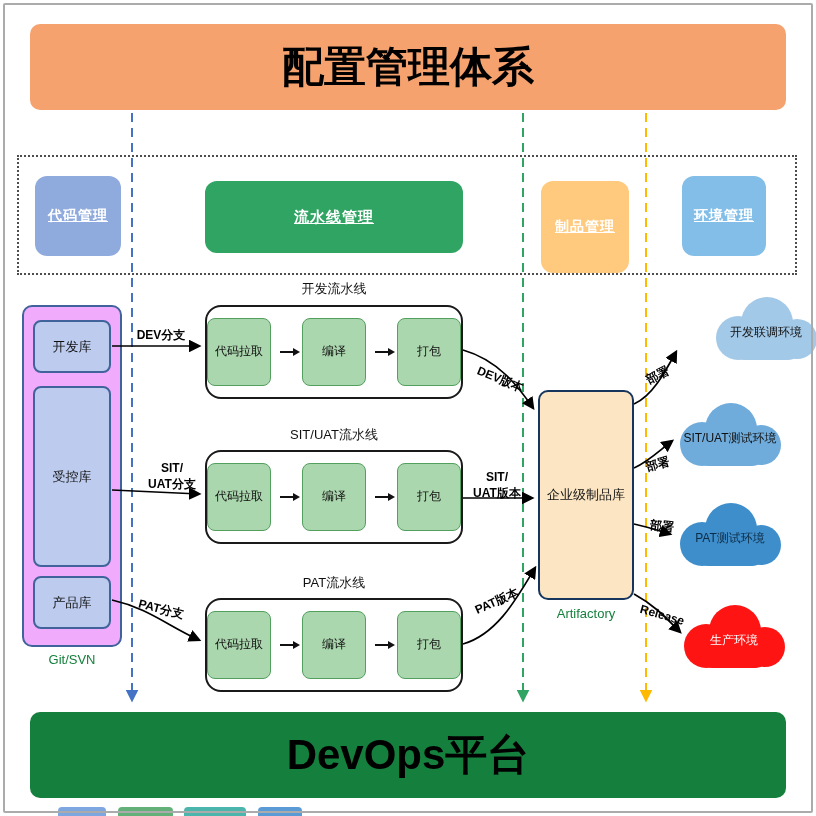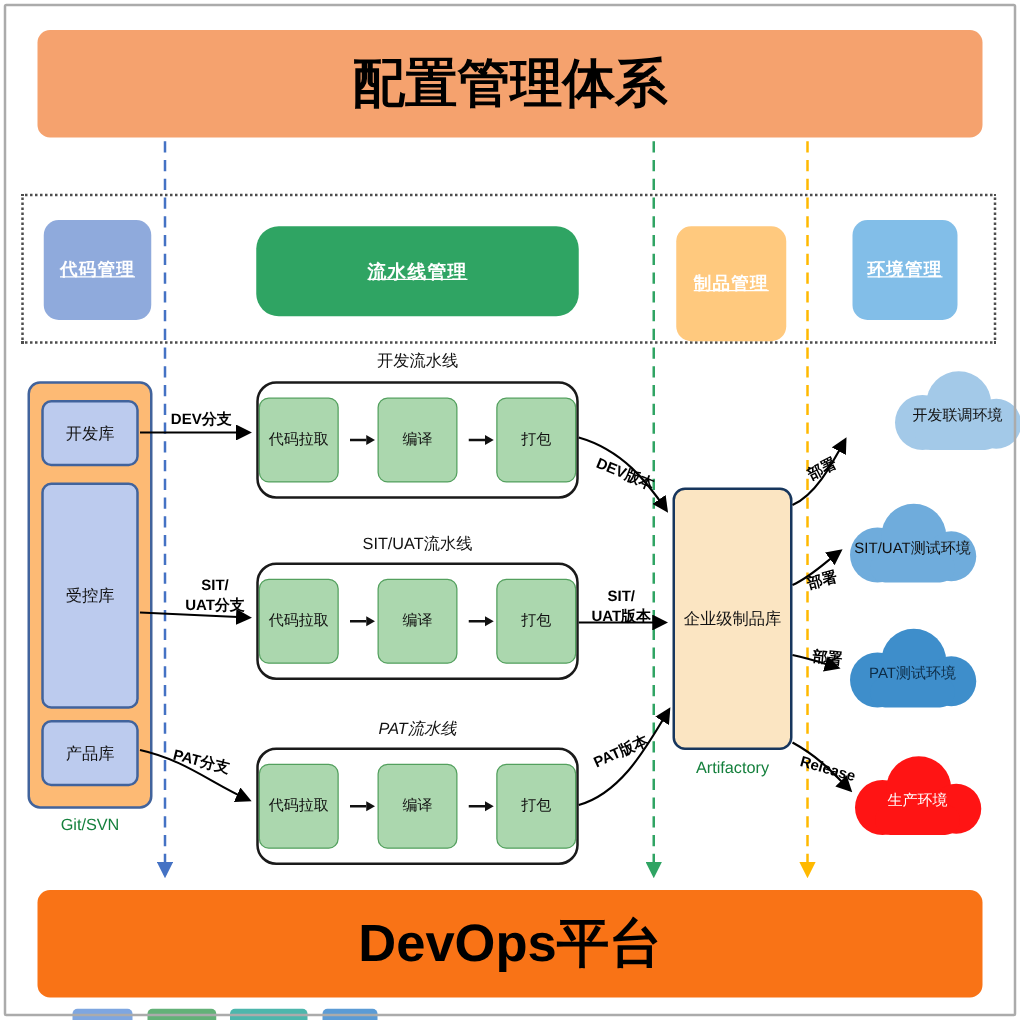--- a/index.html
+++ b/index.html
@@ -36,31 +36,31 @@
   <div class="frame"></div>
 
   <div class="banner top" style="background: rgb(245, 162, 110);">
     <span>配置管理体系</span>
   </div>
 
   <div class="legend"></div>
   <div class="cat" style="left: 35px; top: 176px; width: 86px; height: 80px; background: rgb(143, 170, 220);">
     <span>代码管理</span>
   </div>
-  <div class="cat big" style="left: 205px; top: 181px; width: 258px; height: 72px; background: rgb(47, 164, 99); border-radius: 18px;">
+  <div class="cat big" style="left: 205px; top: 181px; width: 258px; height: 72px; background: rgb(47, 164, 99);">
     <span>流水线管理</span>
   </div>
   <div class="cat" style="left: 541px; top: 181px; width: 88px; height: 92px; background: rgb(255, 201, 126);">
     <span>制品管理</span>
   </div>
   <div class="cat" style="left: 682px; top: 176px; width: 84px; height: 80px; background: rgb(130, 190, 232);">
     <span>环境管理</span>
   </div>
 
-  <div class="repo-wrap" style="background: #fdba74; text-align: right;">
+  <div class="repo-wrap" style="background: #f0abfc; text-align: right;">
     <div class="repo" style="top: 13px; height: 53px; background: rgb(188, 203, 238);">
       <span>开发库</span>
     </div>
     <div class="repo" style="top: 79px; height: 181px; background: rgb(188, 203, 238);">
       <span>受控库</span>
     </div>
     <div class="repo" style="top: 269px; height: 53px; background: rgb(188, 203, 238);">
       <span>产品库</span>
     </div>
   </div>
@@ -89,21 +89,21 @@
     <div class="sarrow"></div>
     <div class="step" style="background: rgb(171, 215, 174);">
         <span>编译</span>
       </div>
     <div class="sarrow"></div>
     <div class="step" style="background: rgb(171, 215, 174);">
         <span>打包</span>
       </div>
   </div>
 
-  <div class="pipe-title" style="top:574px;font-style:italic;">PAT流水线</div>
+  <div class="pipe-title" style="top:574px;">PAT流水线</div>
   <div class="pipe" style="top:598px;">
     <div class="step" style="background: rgb(171, 215, 174);">
         <span>代码拉取</span>
       </div>
     <div class="sarrow"></div>
     <div class="step" style="background: rgb(171, 215, 174);">
         <span>编译</span>
       </div>
     <div class="sarrow"></div>
     <div class="step" style="background: rgb(171, 215, 174);">
@@ -203,21 +203,21 @@
   <div class="alabel" style="left:468px;top:372px;width:64px;transform:rotate(22deg);">DEV版本</div>
   <div class="alabel" style="left:464px;top:470px;width:66px;">SIT/
 UAT版本</div>
   <div class="alabel" style="left:466px;top:594px;width:62px;transform:rotate(-24deg);">PAT版本</div>
 
   <div class="alabel" style="left:640px;top:368px;width:36px;transform:rotate(-27deg);">部署</div>
   <div class="alabel" style="left:640px;top:457px;width:36px;transform:rotate(-15deg);">部署</div>
   <div class="alabel" style="left:644px;top:519px;width:36px;transform:rotate(6deg);">部署</div>
   <div class="alabel" style="left:632px;top:608px;width:60px;transform:rotate(16deg);">Release</div>
 
-  <div class="banner bottom" style="background: #f97316;">
+  <div class="banner bottom" style="background: #15803d;">
     <span>DevOps平台</span>
   </div>
 
   <div class="peek" style="left: 58px; width: 48px; background: rgb(126, 166, 224);"></div>
   <div class="peek" style="left: 118px; width: 55px; background: rgb(99, 177, 120);"></div>
   <div class="peek" style="left: 184px; width: 62px; background: rgb(77, 182, 172);"></div>
   <div class="peek" style="left: 258px; width: 44px; background: rgb(91, 155, 213);"></div>
 </div>
 
 </body></html>

